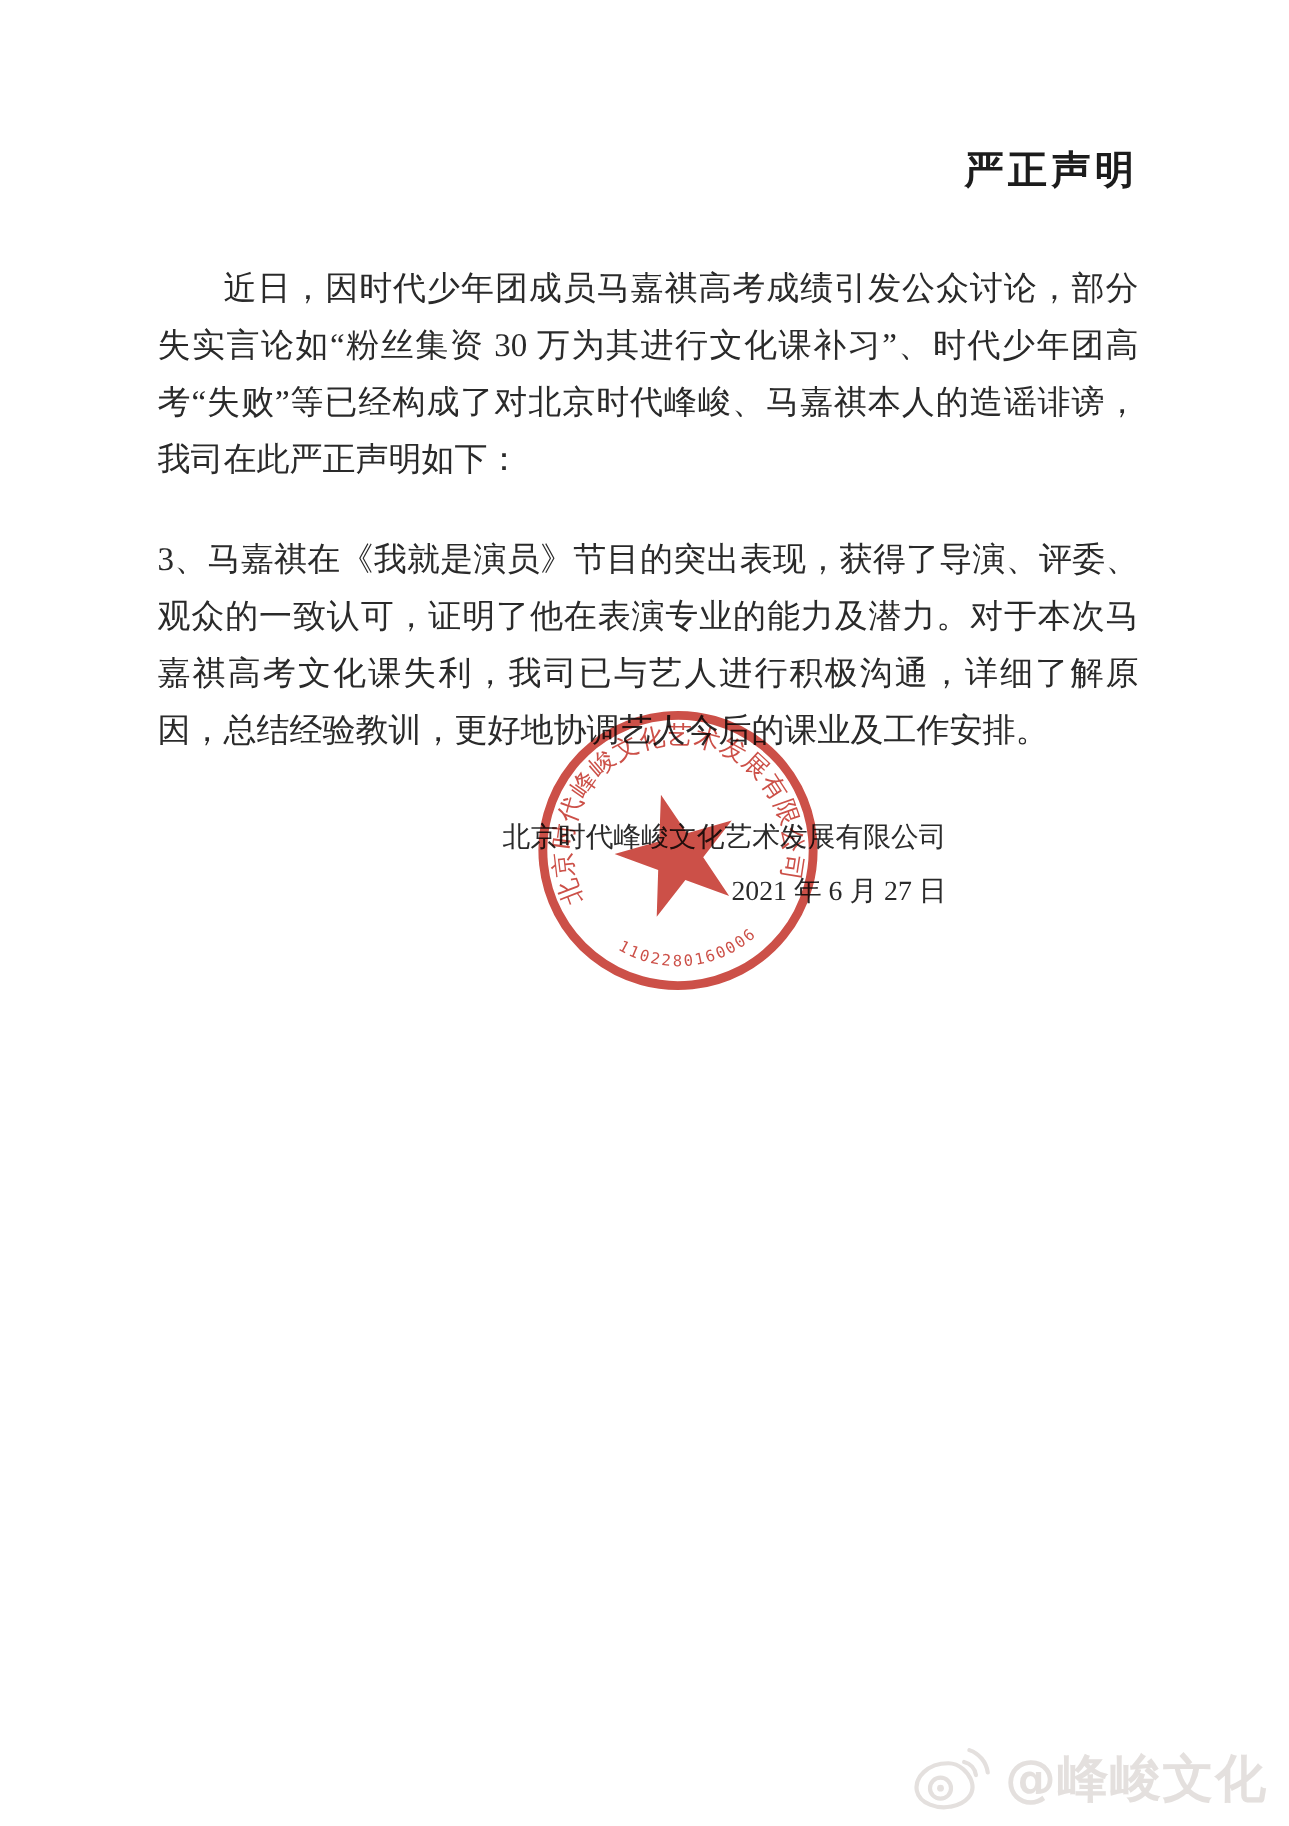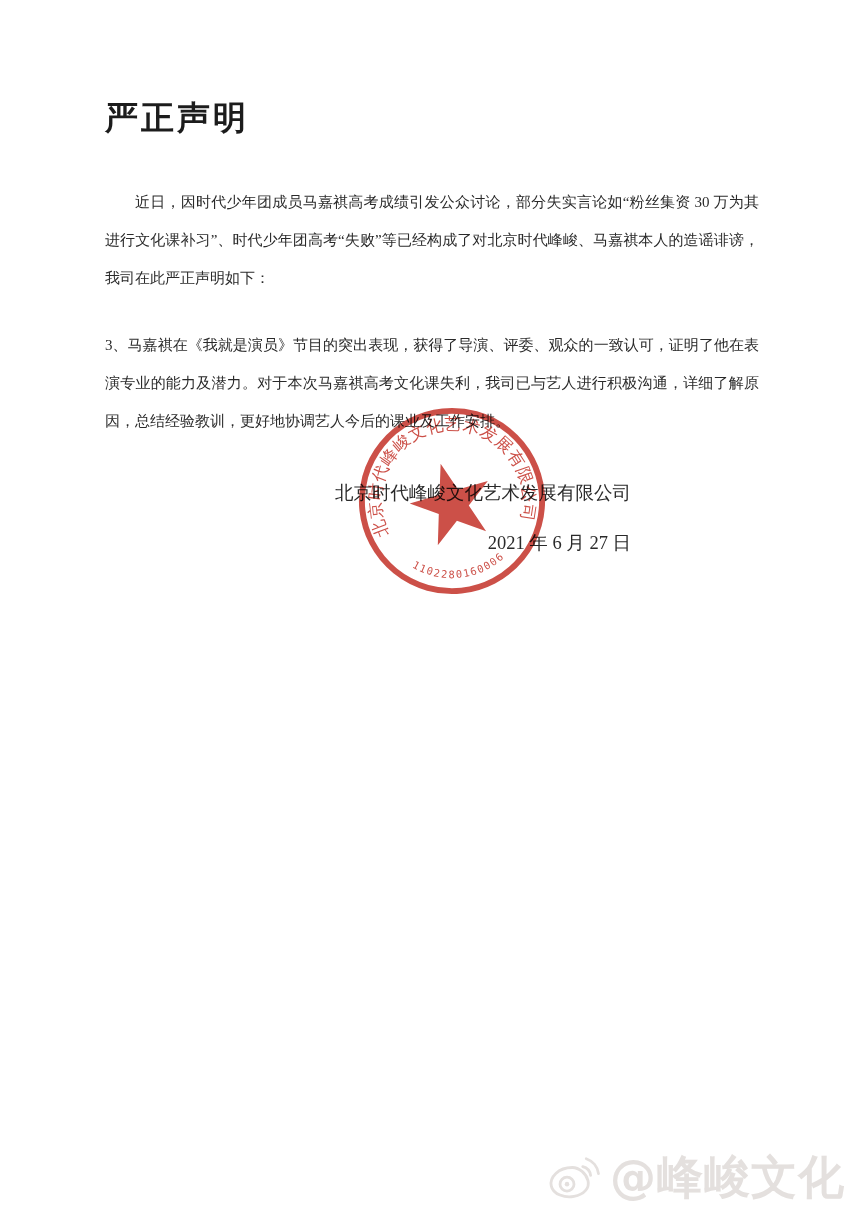--- a/index.html
+++ b/index.html
@@ -9,42 +9,42 @@
     height: 1217px;
     margin: 0 auto;
     background: #ffffff;
     overflow: hidden;
     font-family: "Liberation Serif", "DejaVu Serif", serif;
     color: #2a2a2a;
   }
   .content { padding: 96px 100px 0 105px; }
   .title {
     margin: 0 0 42px 0;
-    text-align: left;
-    font-size: 33px;
+    text-align: right;
+    font-size: 26px;
     font-weight: bold;
     letter-spacing: 3px;
     color: #1c1c1c;
   }
   .para {
     margin: 0 0 29px 0;
-    font-size: 15px;
+    font-size: 22px;
     line-height: 38px;
     text-align: justify;
   }
   .para.indent { text-indent: 2em; }
   .signature {
     position: relative;
     margin-top: 36px;
     padding-right: 128px;
     text-align: right;
     font-size: 18.5px;
   }
   .sig-company { line-height: 34px; }
-  .sig-date { line-height: 34px; margin-top: 16px; }
+  .sig-date { line-height: 34px; margin-top: 2px; }
   .seal {
     position: absolute;
     top: -74px;
     right: 208px;
     width: 198px;
     height: 198px;
     opacity: 0.88;
     mix-blend-mode: multiply;
     pointer-events: none;
   }
@@ -62,21 +62,21 @@
   }
   .watermark {
     position: absolute;
     right: 14px;
     bottom: 8px;
     display: flex;
     align-items: center;
     gap: 8px;
     color: #e4e0de;
     font-family: "DejaVu Sans", "Liberation Sans", sans-serif;
-    font-size: 46px;
+    font-size: 34px;
     font-weight: bold;
     letter-spacing: 1px;
   }
 </style>
 </head>
 <body>
 
 <div class="page">
   <div class="content">
 

